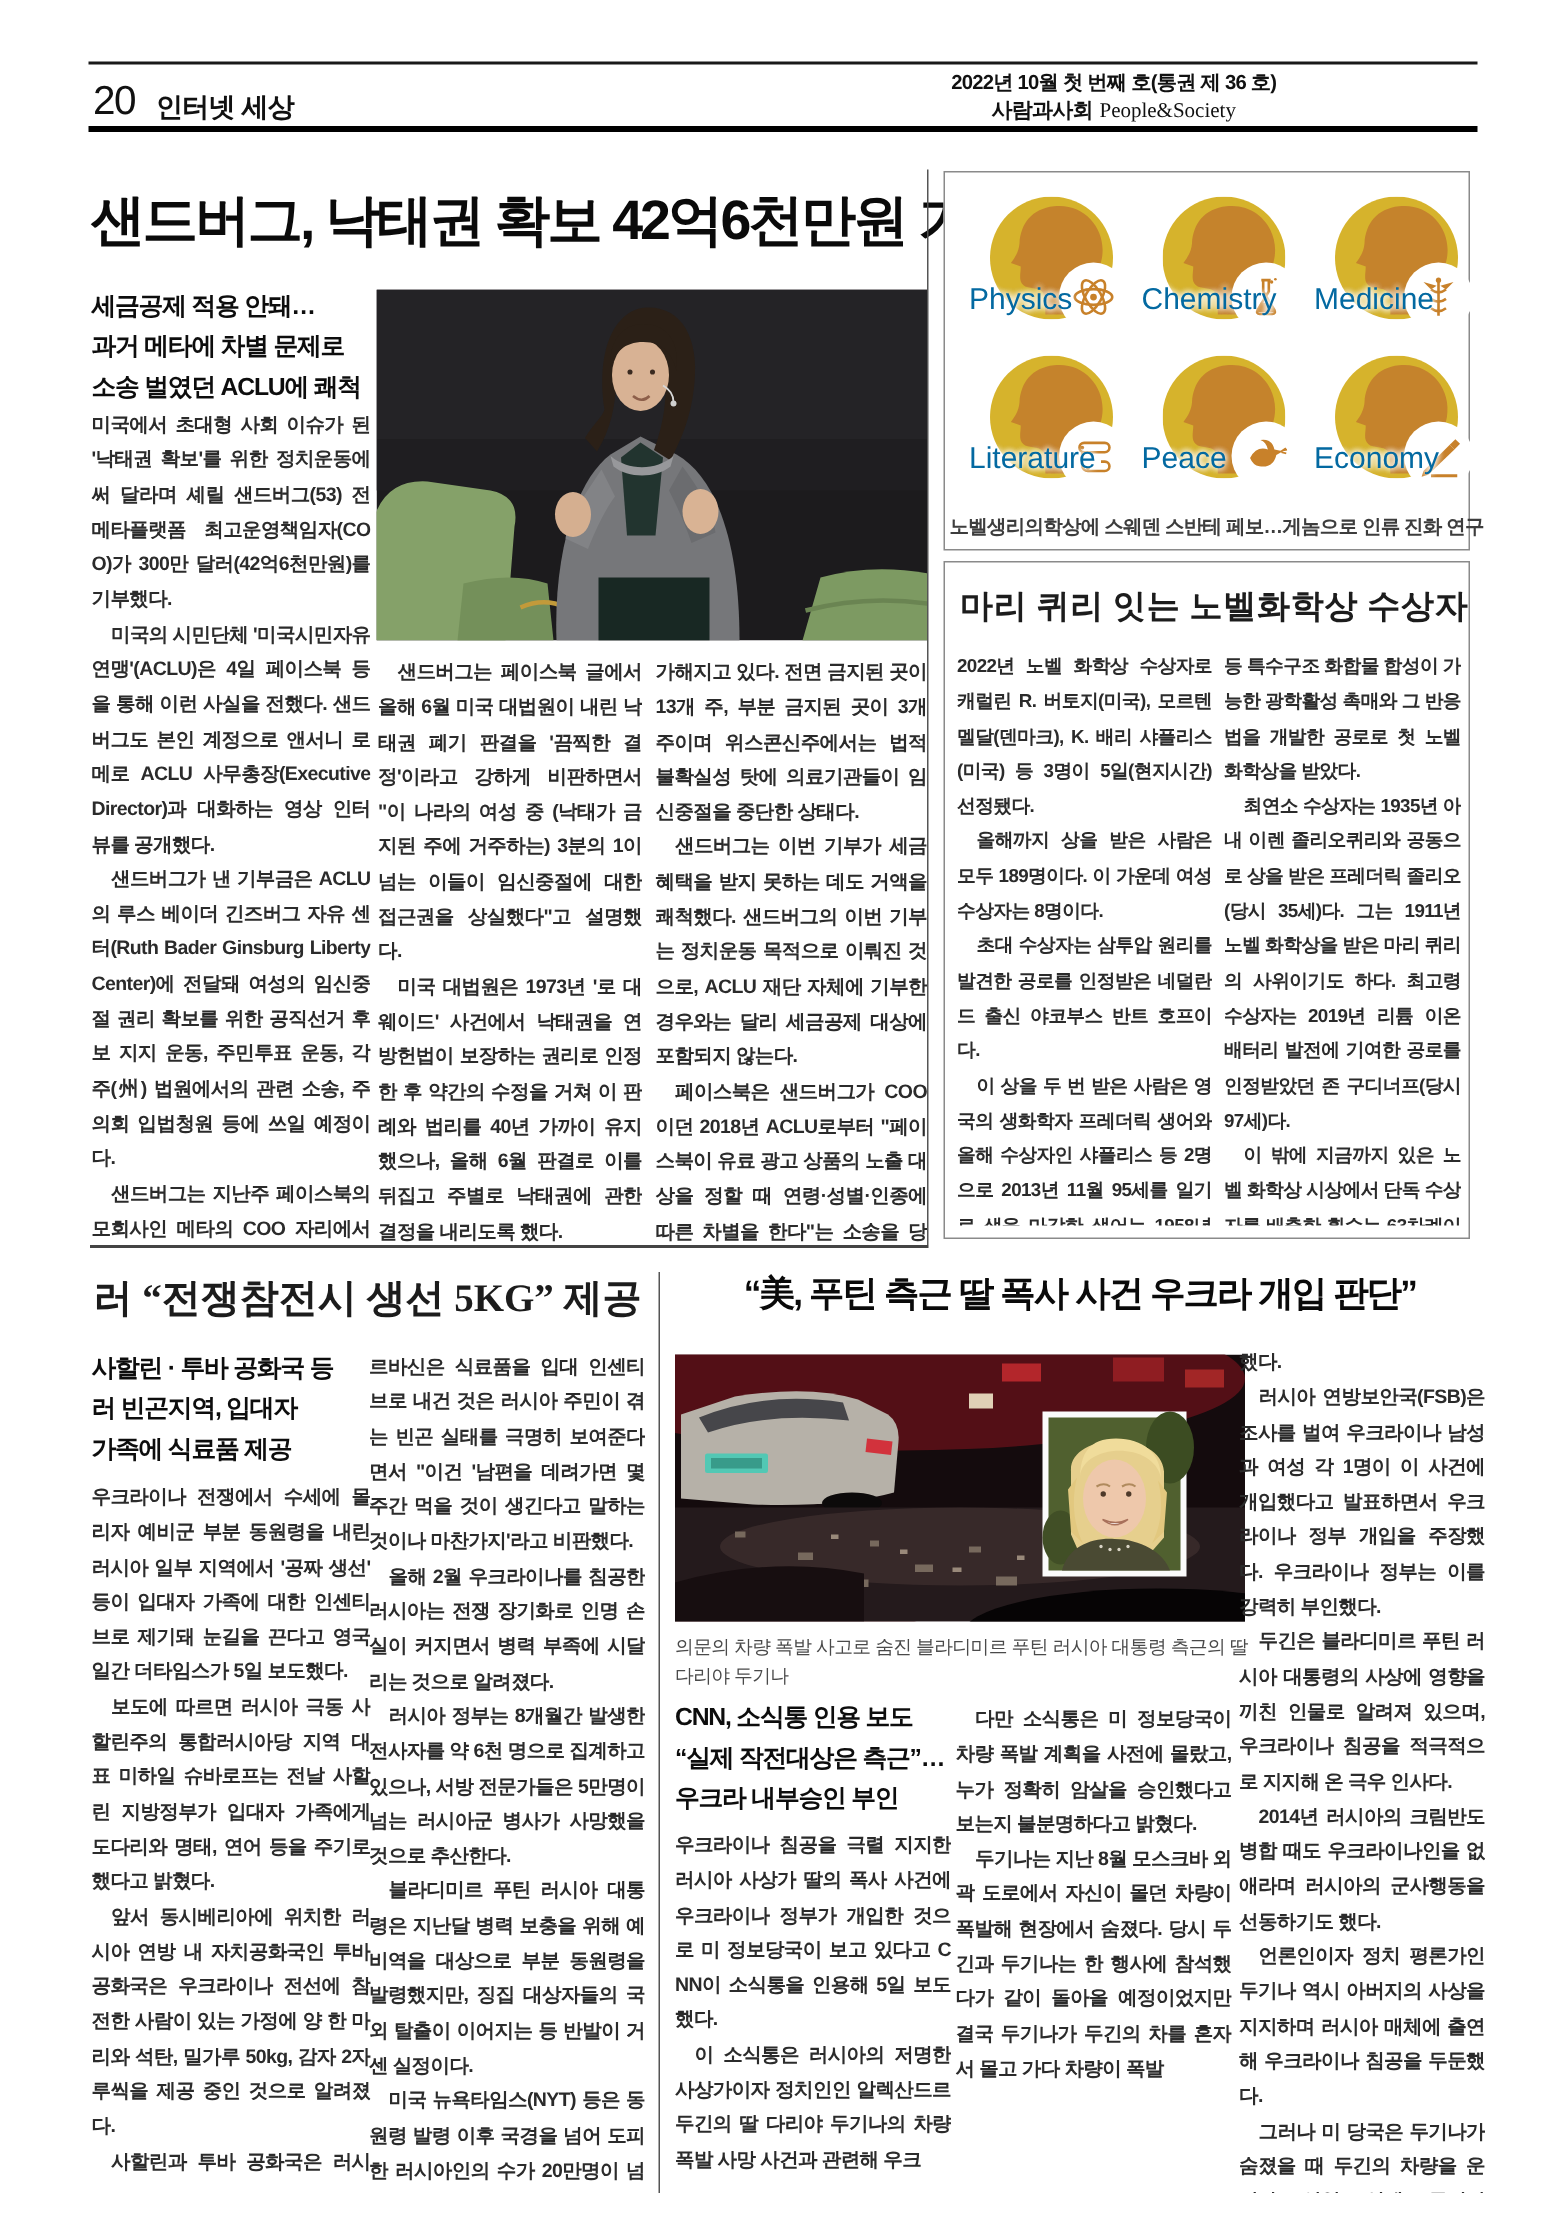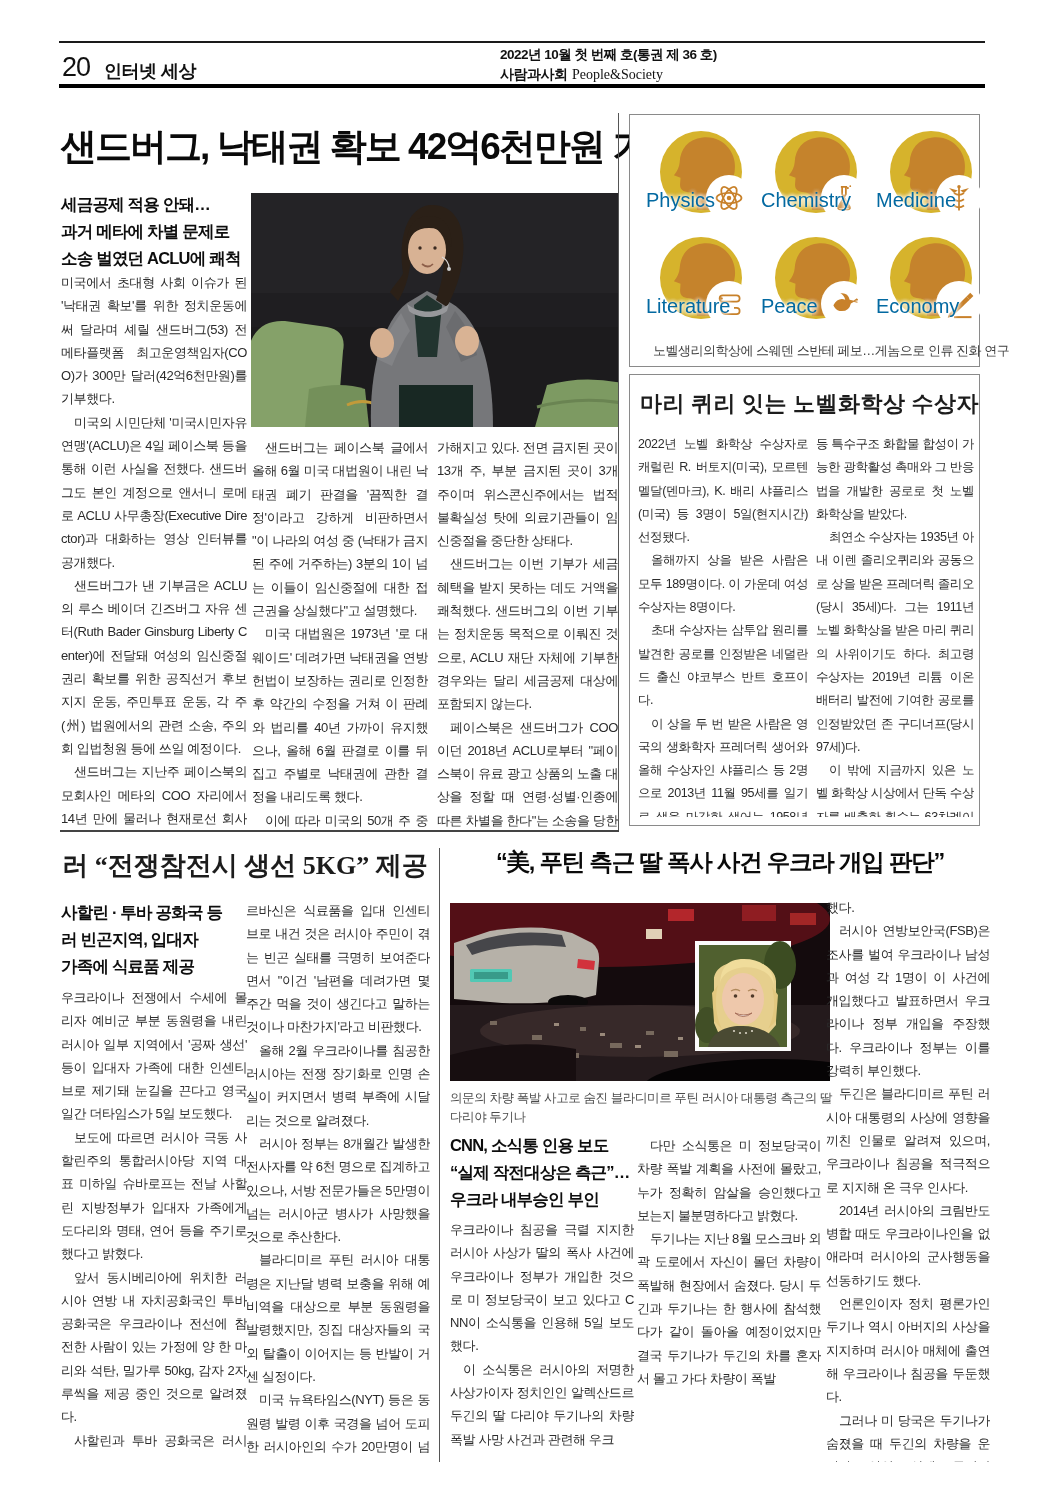--- a/index.html
+++ b/index.html
@@ -6,34 +6,34 @@
   html,body { background:#e8e8e8; }
   body { font-family:"Liberation Sans","DejaVu Sans",sans-serif; }
   .page { position:relative; width:1044px; height:1488px; background:#ffffff; margin:0 auto; overflow:hidden; color:#222; }
   .abs { position:absolute; }
 
   
   .rule-thin   { background:#1a1a1a; }
   .rule-thick  { background:#000; }
   .page-num    { font-size:27px; font-weight:400; color:#111; letter-spacing:-1px; }
   .section-ttl { font-size:18px; font-weight:700; color:#111; letter-spacing:-0.5px; }
-  .issue-block { text-align:left; line-height:19px; color:#111; }
+  .issue-block { text-align:center; line-height:19px; color:#111; }
   .issue-l1    { font-size:13.5px; font-weight:600; letter-spacing:-0.5px; }
   .issue-l2-ko { font-size:14px; font-weight:700; letter-spacing:-0.5px; }
   .issue-l2-en { font-size:14px; font-family:"Liberation Serif","DejaVu Serif",serif; font-weight:400; }
 
   
   .hl-sans-big { font-size:37px; font-weight:800; color:#0a0a0a; letter-spacing:-2px; text-align:center; white-space:nowrap; }
   .hl-serif    { font-family:"Liberation Serif","DejaVu Serif",serif; color:#1c1c1c; white-space:nowrap; }
   .hl-sans-mid { font-size:23.5px; font-weight:800; color:#0a0a0a; letter-spacing:-1.2px; text-align:center; white-space:nowrap; }
 
   .subhead div { font-size:16.5px; line-height:27px; font-weight:700; color:#0d0d0d; letter-spacing:-0.8px; white-space:nowrap; }
 
   
-  .col { overflow:hidden; }
+  .col { overflow:hidden;font-weight:bold; }
   .col p { font-size:13px; line-height:23.3px; text-align:justify; word-break:break-all;
            color:#2b2b2b; letter-spacing:-0.4px; }
   .col p.ind { text-indent:13px; }
   .col-s p { font-size:12.5px; }
 
   .photo-caption { font-size:12.5px; line-height:19px; color:#4a4a4a; letter-spacing:-0.4px; text-align:justify; word-break:break-all; }
 
   
   .gbox { border:1px solid #8a8a8a; background:#fff; }
   .nobel-caption { font-size:13px; color:#3d3d3d; letter-spacing:-0.5px; white-space:nowrap; }
@@ -104,21 +104,21 @@
   </div>
 
   <div class="abs col" style="left:61px;top:271px;width:186px;height:558px;">
     <p>미국에서 초대형 사회 이슈가 된 '낙태권 확보'를 위한 정치운동에 써 달라며 셰릴 샌드버그(53) 전 메타플랫폼 최고운영책임자(COO)가 300만 달러(42억6천만원)를 기부했다.</p>
     <p class="ind">미국의 시민단체 '미국시민자유연맹'(ACLU)은 4일 페이스북 등을 통해 이런 사실을 전했다. 샌드버그도 본인 계정으로 앤서니 로메로 ACLU 사무총장(Executive Director)과 대화하는 영상 인터뷰를 공개했다.</p>
     <p class="ind">샌드버그가 낸 기부금은 ACLU의 루스 베이더 긴즈버그 자유 센터(Ruth Bader Ginsburg Liberty Center)에 전달돼 여성의 임신중절 권리 확보를 위한 공직선거 후보 지지 운동, 주민투표 운동, 각 주(州) 법원에서의 관련 소송, 주의회 입법청원 등에 쓰일 예정이다.</p>
     <p class="ind">샌드버그는 지난주 페이스북의 모회사인 메타의 COO 자리에서 14년 만에 물러나 현재로선 회사 등기이사직만 유지하고 있다.</p>
   </div>
   <div class="abs col" style="left:252px;top:436px;width:176px;height:393px;">
     <p class="ind">샌드버그는 페이스북 글에서 올해 6월 미국 대법원이 내린 낙태권 폐기 판결을 '끔찍한 결정'이라고 강하게 비판하면서 "이 나라의 여성 중 (낙태가 금지된 주에 거주하는) 3분의 1이 넘는 이들이 임신중절에 대한 접근권을 상실했다"고 설명했다.</p>
-    <p class="ind">미국 대법원은 1973년 '로 대 웨이드' 데려가면 낙태권을 연방헌법이 보장하는 권리로 인정한 후 약간의 수정을 거쳐 이 판례와 법리를 40년 가까이 유지했으나, 올해 6월 판결로 이를 뒤집고 주별로 낙태권에 관한 결정을 내리도록 했다.</p>
+    <p class="ind">미국 대법원은 1973년 '로 대 웨이드' 사건에서 낙태권을 연방헌법이 보장하는 권리로 인정한 후 약간의 수정을 거쳐 이 판례와 법리를 40년 가까이 유지했으나, 올해 6월 판결로 이를 뒤집고 주별로 낙태권에 관한 결정을 내리도록 했다.</p>
     <p class="ind">이에 따라 미국의 50개 주 중 17곳에서 임신중절에 심한 제한이</p>
   </div>
   <div class="abs col" style="left:437px;top:436px;width:181px;height:393px;">
     <p>가해지고 있다. 전면 금지된 곳이 13개 주, 부분 금지된 곳이 3개 주이며 위스콘신주에서는 법적 불확실성 탓에 의료기관들이 임신중절을 중단한 상태다.</p>
     <p class="ind">샌드버그는 이번 기부가 세금 혜택을 받지 못하는 데도 거액을 쾌척했다. 샌드버그의 이번 기부는 정치운동 목적으로 이뤄진 것으로, ACLU 재단 자체에 기부한 경우와는 달리 세금공제 대상에 포함되지 않는다.</p>
     <p class="ind">페이스북은 샌드버그가 COO이던 2018년 ACLU로부터 "페이스북이 유료 광고 상품의 노출 대상을 정할 때 연령·성별·인종에 따른 차별을 한다"는 소송을 당한 적이 있다.</p>
   </div>
 
   <div class="abs vdiv" style="left:618px;top:113px;height:717px;"></div>
   <div class="abs rule-thin" style="left:60px;top:830px;width:559px;height:1.5px;background:#444;"></div>
@@ -225,21 +225,21 @@
         <svg viewBox="0 0 24 24" width="30" height="30">
             <path d="M4 20 L18 6 L20.5 8.5 L6.5 22 Z" fill="#c8812a"></path>
             <path d="M18 6 L21 3 L23.5 5.5 L20.5 8.5 Z" fill="#c8812a"></path>
             <path d="M4 20 L3 23 L6.5 22 Z" fill="#c8812a"></path>
             <path d="M8 22.5 h14" stroke="#c8812a" stroke-width="1.6"></path>
           </svg>
       </div>
       <div class="medal-label">Economy</div>
     </div>
 
-    <div class="abs nobel-caption" style="left:23px;top:227px;">노벨생리의학상에 스웨덴 스반테 페보…게놈으로 인류 진화 연구</div>
+    <div class="abs nobel-caption" style="left:3px;top:227px;font-weight:bold;">노벨생리의학상에 스웨덴 스반테 페보…게놈으로 인류 진화 연구</div>
   </div>
 
   <div class="abs gbox" style="left:629px;top:374px;width:351px;height:452px;">
     <div class="abs hl-serif" style="left:10px;top:14px;font-size:22px;font-weight:600;letter-spacing:0.5px;">마리 퀴리 잇는 노벨화학상 수상자</div>
     <div class="abs col col-s" style="left:8px;top:58px;width:170px;height:384px;">
       <p>2022년 노벨 화학상 수상자로 캐럴린 R. 버토지(미국), 모르텐 멜달(덴마크), K. 배리 샤플리스(미국) 등 3명이 5일(현지시간) 선정됐다.</p>
       <p class="ind">올해까지 상을 받은 사람은 모두 189명이다. 이 가운데 여성 수상자는 8명이다.</p>
       <p class="ind">초대 수상자는 삼투압 원리를 발견한 공로를 인정받은 네덜란드 출신 야코부스 반트 호프이다.</p>
       <p class="ind">이 상을 두 번 받은 사람은 영국의 생화학자 프레더릭 생어와 올해 수상자인 샤플리스 등 2명으로 2013년 11월 95세를 일기로 생을 마감한 생어는 1958년과 1980년에 노벨 화학상을 받았다.</p>
 

